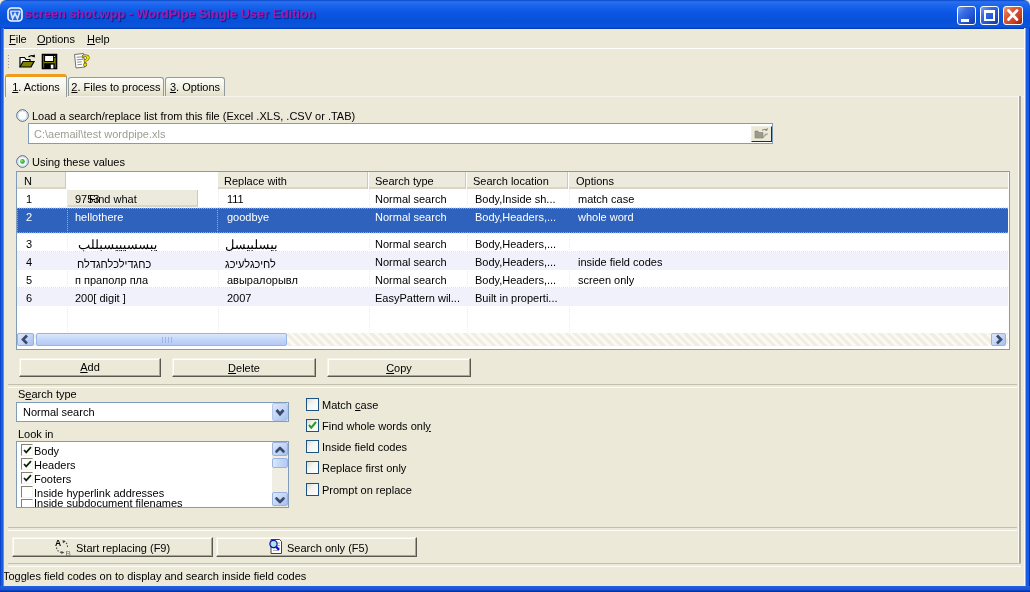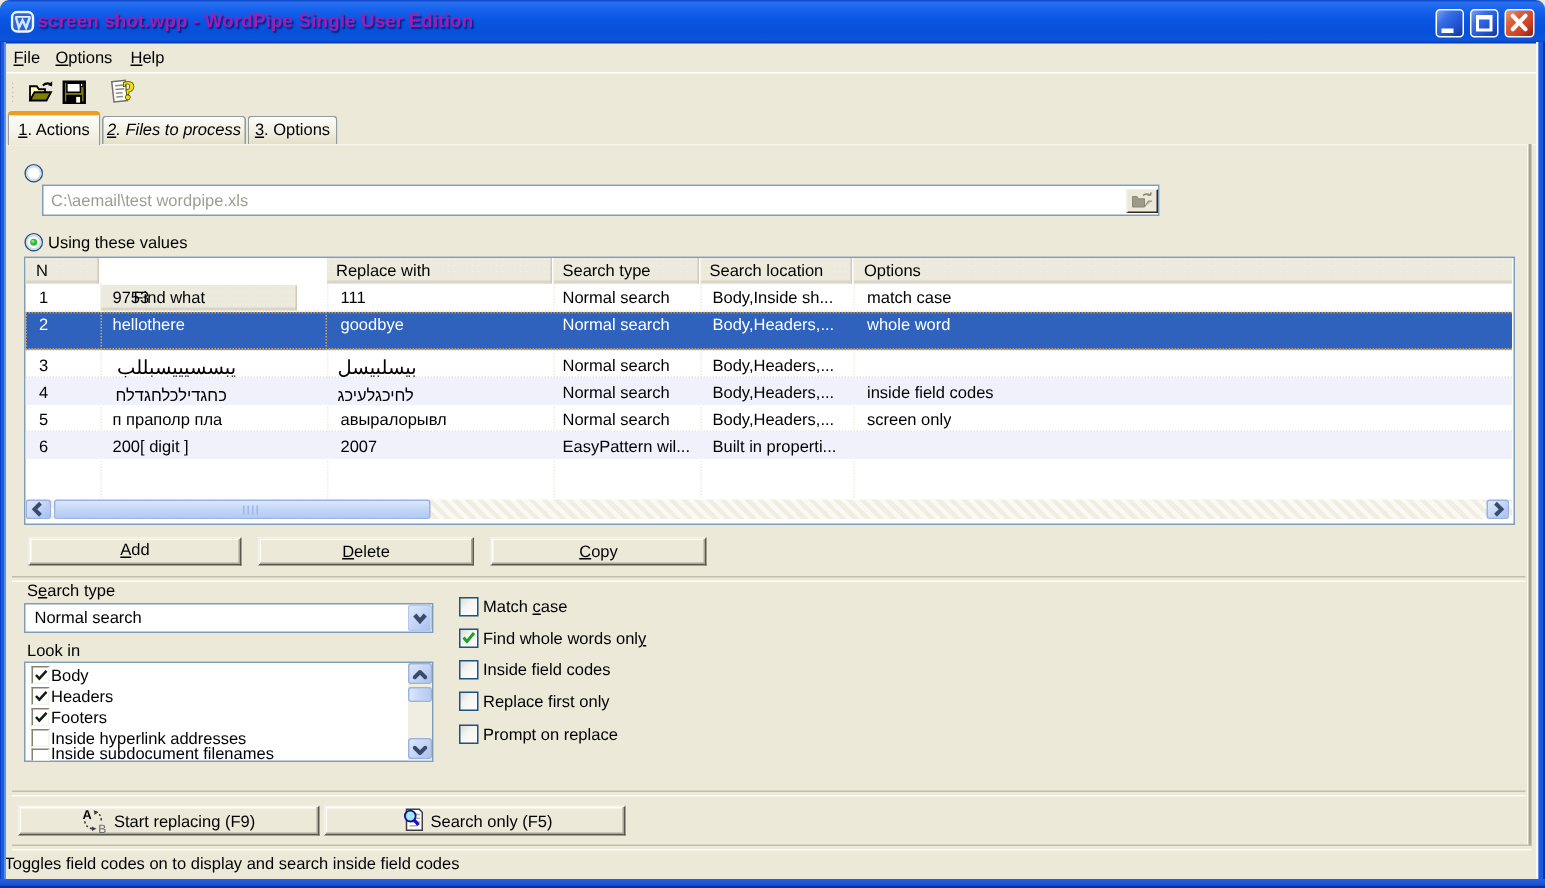--- a/index.html
+++ b/index.html
@@ -19,21 +19,21 @@
 #bmin{left:957px;background:linear-gradient(135deg,#7ba1f0 0,#3a6fe8 30%,#1e50d0 70%,#16388c 100%);}
 #bmax{left:980px;background:linear-gradient(135deg,#7ba1f0 0,#3a6fe8 30%,#1e50d0 70%,#16388c 100%);}
 #bclose{left:1003px;width:20px;background:linear-gradient(135deg,#eb9c7e 0,#dd613a 30%,#cc4024 70%,#8c2010 100%);}
 
 #menubar{left:4px;top:29px;width:1021px;height:19px;font-size:11px;color:#000;}
 #menubar span{position:absolute;top:4px;}
 #toolbar{left:4px;top:48px;width:1021px;height:26px;border-top:1px solid #fff;}
 
 .tab{box-sizing:border-box;font-size:11px;border:1px solid #919b9c;border-bottom:none;border-radius:3px 3px 0 0;text-align:center;}
 #tab1{left:5px;top:74px;width:62px;height:23px;background:linear-gradient(180deg,#fcfcf9 0,#f4f2e8 60%,#ece9d8 100%);border-top:3px solid #ee9c1e;z-index:5;padding-top:4px;}
-#tab2{left:68px;top:77px;width:96px;height:19px;background:linear-gradient(180deg,#fefefb 0,#f1efe2 55%,#e2dfc8 100%);padding-top:3px;font-style:italic;}
+#tab2{left:68px;top:77px;width:96px;height:19px;background:linear-gradient(180deg,#fefefb 0,#f1efe2 55%,#e2dfc8 100%);padding-top:3px;}
 #tab3{left:165px;top:77px;width:60px;height:19px;background:linear-gradient(180deg,#fefefb 0,#f1efe2 55%,#e2dfc8 100%);padding-top:3px;}
 #panel{left:4px;top:96px;width:1021px;height:467px;background:#ece9d8;border-top:1px solid #f6f4ec;}
 
 .txt11{font-size:11px;color:#000;white-space:nowrap;}
 .field{box-sizing:border-box;background:#fff;border:1px solid #7f9db9;}
 .btn{box-sizing:border-box;background:#ece9d8;border:1px solid;border-color:#f4f3ee #58584e #58584e #f4f3ee;box-shadow:inset -1px -1px 0 #a8a695, inset 1px 1px 0 #fffef8;font-size:11px;color:#000;text-align:center;}
 
 #grid{left:16px;top:171px;width:994px;height:179px;background:#fff;border:1px solid #7f9db9;box-sizing:border-box;}
 .hdr{top:0;height:17px;background:#eceadd radial-gradient(circle 1px at 1px 1px,#f3f1e8 50%,transparent 60%);background-size:4px 4px;border-right:1px solid #fff;box-shadow:inset -1px 0 0 #cdcaba, inset 0 -2px 0 #d9d6c7;box-sizing:border-box;font-size:11px;padding-top:3px;}
 .cell{position:absolute;font-size:11px;white-space:nowrap;overflow:hidden;}
@@ -103,20 +103,21 @@
   </div>
   <div class="abs tab" id="tab1"><u>1</u>. Actions</div>
   <div class="abs tab" id="tab2"><u>2</u>. Files to process</div>
   <div class="abs tab" id="tab3"><u>3</u>. Options</div>
   <div class="abs" id="panel"></div>
 
   <svg class="abs" style="left:16px;top:109px" width="13" height="13" viewBox="0 0 13 13">
     <circle cx="6.5" cy="6.5" r="5.7" fill="#fff" stroke="#1d5281" stroke-width="1"></circle>
     <circle cx="6.5" cy="6.5" r="4.6" fill="none" stroke="#d5dde8" stroke-width="1.4"></circle>
   </svg>
+  <div class="abs txt11" style="left:32px;top:110px">Load a search/replace list from this file (Excel .XLS,  .CSV or .TAB)</div>
   <div class="abs field" style="left:28px;top:123px;width:745px;height:21px"></div>
   <div class="abs" style="left:34px;top:128px;font-size:11px;color:#9d9d93;white-space:nowrap">C:\aemail\test wordpipe.xls</div>
   <div class="abs" style="left:751px;top:126px;width:21px;height:16px;background:#ece9d8;border:1px solid;border-color:#f0eee2 #2c2c20 #2c2c20 #f0eee2;box-sizing:border-box">
     <svg width="17" height="13" viewBox="0 0 17 13" style="position:absolute;left:1px;top:0">
       <path d="M2 11 L2 4 L5 4 L6 5.5 L10 5.5 L10 11 Z" fill="#9c9a8a" stroke="#84826f" stroke-width=".6"></path>
       <path d="M10 11 L12.5 7 L15 7" fill="#b8b6a6" stroke="#84826f" stroke-width=".6"></path>
       <path d="M9 3.2 Q12 1.4 14 3.2 M14 3.2 l-2.2 -.4 m2.2 .4 l.3 -2" fill="none" stroke="#84826f" stroke-width="1"></path>
     </svg>
   </div>
 

